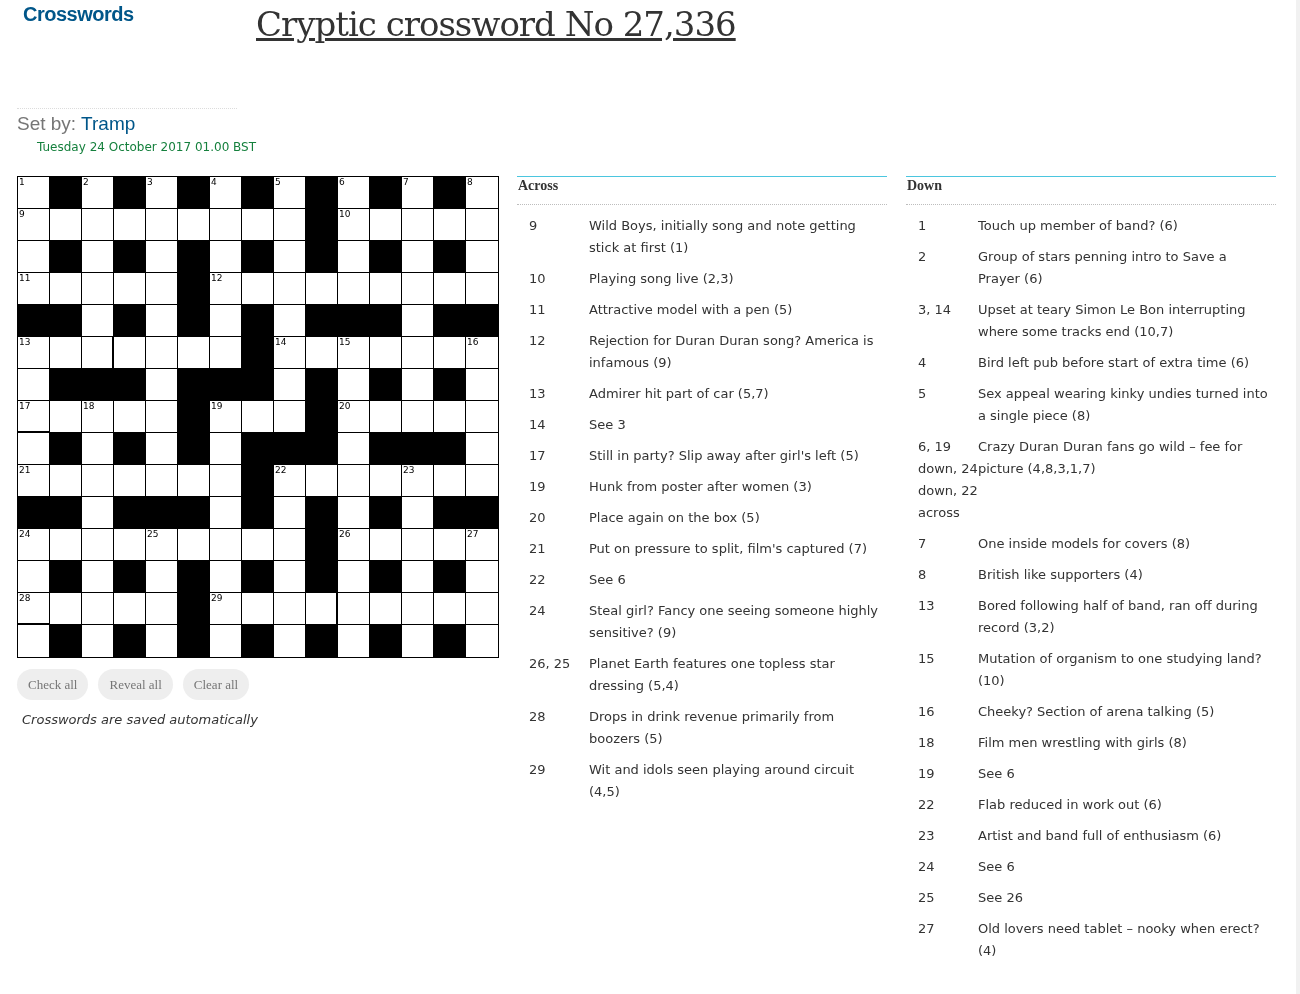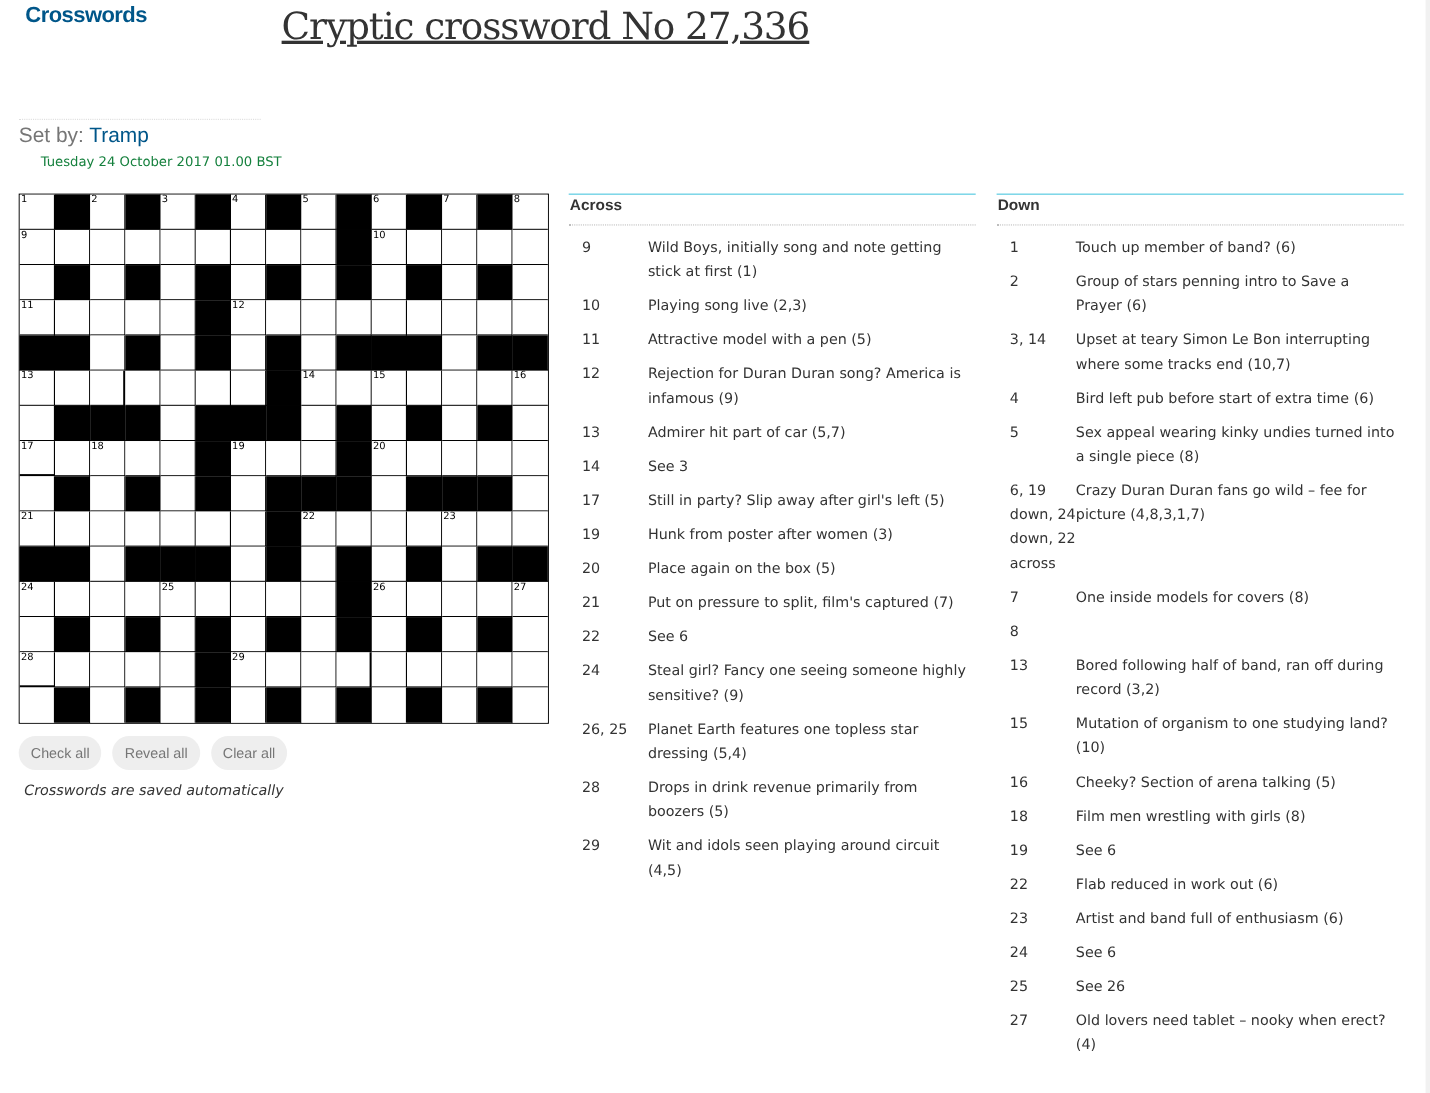--- a/index.html
+++ b/index.html
@@ -12,27 +12,27 @@
   .pubdate { position: absolute; left: 17px; top: 140px; font-size: 12px; color: #15803d; margin-left: 20px; }
 
   .grid { position: absolute; left: 17px; top: 176px; width: 480px; height: 480px; border: 1px solid #000; display: grid; grid-template-columns: repeat(15, 32px); grid-template-rows: repeat(15, 32px); box-sizing: content-box; }
   .cell { position: relative; box-sizing: border-box; border-right: 1px solid #000; border-bottom: 1px solid #000; background: #fff; }
   .cell.black { background: #000; }
   .cell .num { position: absolute; left: 1px; top: 0px; font-size: 9px; line-height: 10px; color: #000; }
   .cell.sep-r { border-right: 2px solid #000; }
   .cell.sep-b { border-bottom: 2px solid #000; }
 
   .actions { position: absolute; left: 17px; top: 669px; display: flex; gap: 10px; }
-  .btn { background: #eeeeee; color: #767676; border: none; border-radius: 16px; height: 31px; padding: 0 11px; font-family: Liberation Sans, sans-serif; font-size: 13px; }
+  .btn { background: #eeeeee; color: #767676; border: none; border-radius: 16px; height: 31px; padding: 0 11px; font-family: Liberation Serif, serif; font-size: 13px; }
   .autosave { position: absolute; left: 22px; top: 712px; font-size: 13px; font-style: italic; color: #333; }
 
   .clues { position: absolute; top: 176px; width: 370px; }
   .clues.across { left: 517px; }
   .clues.down { left: 906px; }
-  .clues h3 { margin: 0; border-top: 1px solid #4bc6df; border-bottom: 1px dotted #bdbdbd; padding: 1px 0 10px 1px; font-family: Liberation Sans, sans-serif; font-weight: bold; font-size: 14px; color: #333; }
+  .clues h3 { margin: 0; border-top: 1px solid #4bc6df; border-bottom: 1px dotted #bdbdbd; padding: 1px 0 10px 1px; font-family: Liberation Serif, serif; font-weight: bold; font-size: 14px; color: #333; }
   .clue-list { list-style: none; margin: 0; padding: 10px 0 0 0; }
   .clue { display: flex; font-size: 13px; line-height: 22px; color: #333; margin-bottom: 9px; }
   .clue .cnum { width: 72px; flex: 0 0 72px; padding-left: 12px; box-sizing: border-box; }
   .clue .ctext { flex: 1; padding-right: 8px; }
 
   .scrollbar { position: absolute; right: 0; top: 0; width: 4px; height: 994px; background: #f1f1f1; }
 </style>
 </head>
 <body>
 
@@ -431,20 +431,21 @@
       <li class="clue">
         <span class="cnum">6, 19 down, 24 down, 22 across</span>
         <span class="ctext">Crazy Duran Duran fans go wild – fee for picture (4,8,3,1,7)</span>
       </li>
       <li class="clue">
         <span class="cnum">7</span>
         <span class="ctext">One inside models for covers (8)</span>
       </li>
       <li class="clue">
         <span class="cnum">8</span>
+        <span class="ctext">British like supporters (4)</span>
       </li>
       <li class="clue">
         <span class="cnum">13</span>
         <span class="ctext">Bored following half of band, ran off during record (3,2)</span>
       </li>
       <li class="clue">
         <span class="cnum">15</span>
         <span class="ctext">Mutation of organism to one studying land? (10)</span>
       </li>
       <li class="clue">

